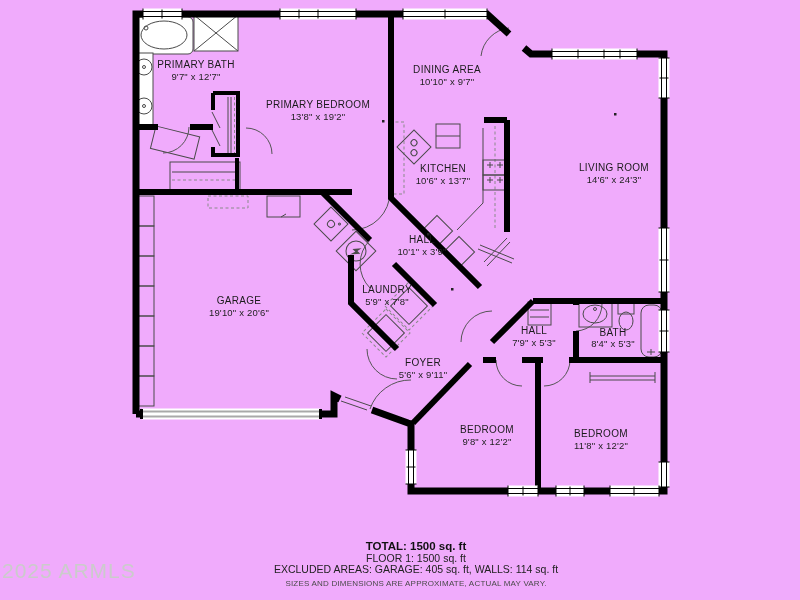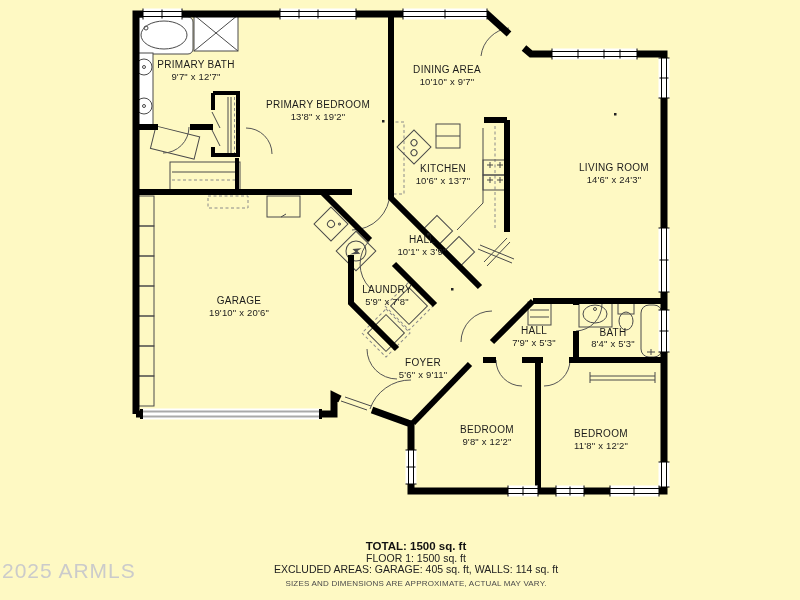--- a/index.html
+++ b/index.html
@@ -1,16 +1,16 @@
 <!DOCTYPE html>
 <html><head>
 <meta charset="utf-8">
 <style>
   html,body{margin:0;padding:0;background:#ffffff;}
-  .stage{position:relative;width:800px;height:600px;background:#fef9c3;overflow:hidden;
+  .stage{position:relative;width:800px;height:600px;background:#f0abfc;overflow:hidden;
          font-family:"Liberation Sans","DejaVu Sans",sans-serif;}
   svg{position:absolute;left:0;top:0;}
   .wall{stroke:#000;fill:none;}
   .wall-ext{stroke-width:7;}
   .wall-int{stroke-width:6;}
   .wall-thin{stroke-width:4;}
   .fix{stroke:#4a4a4a;stroke-width:1;fill:#fff;}
   .fixl{stroke:#4a4a4a;stroke-width:1;fill:none;}
   .dash{stroke:#8a8a8a;stroke-width:1;fill:none;stroke-dasharray:3,2.5;}
   .arc{stroke:#555;stroke-width:1;fill:none;}

